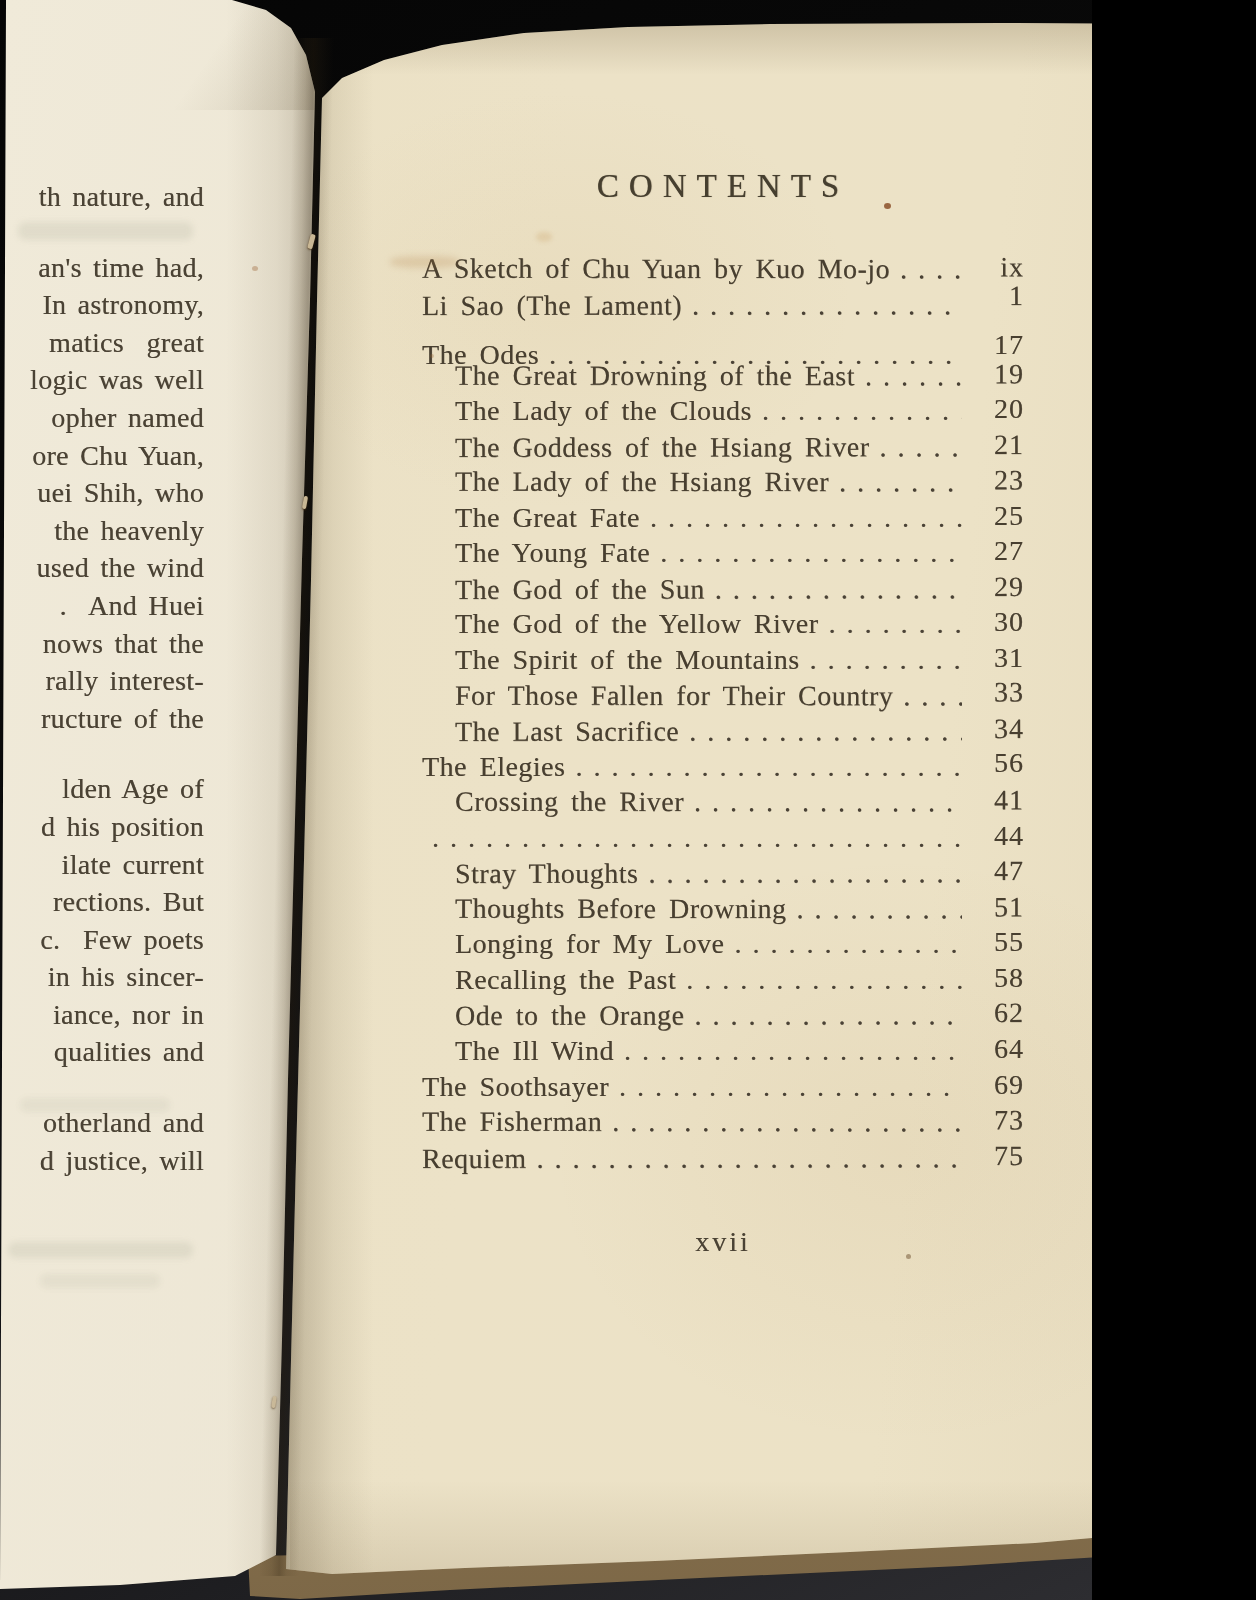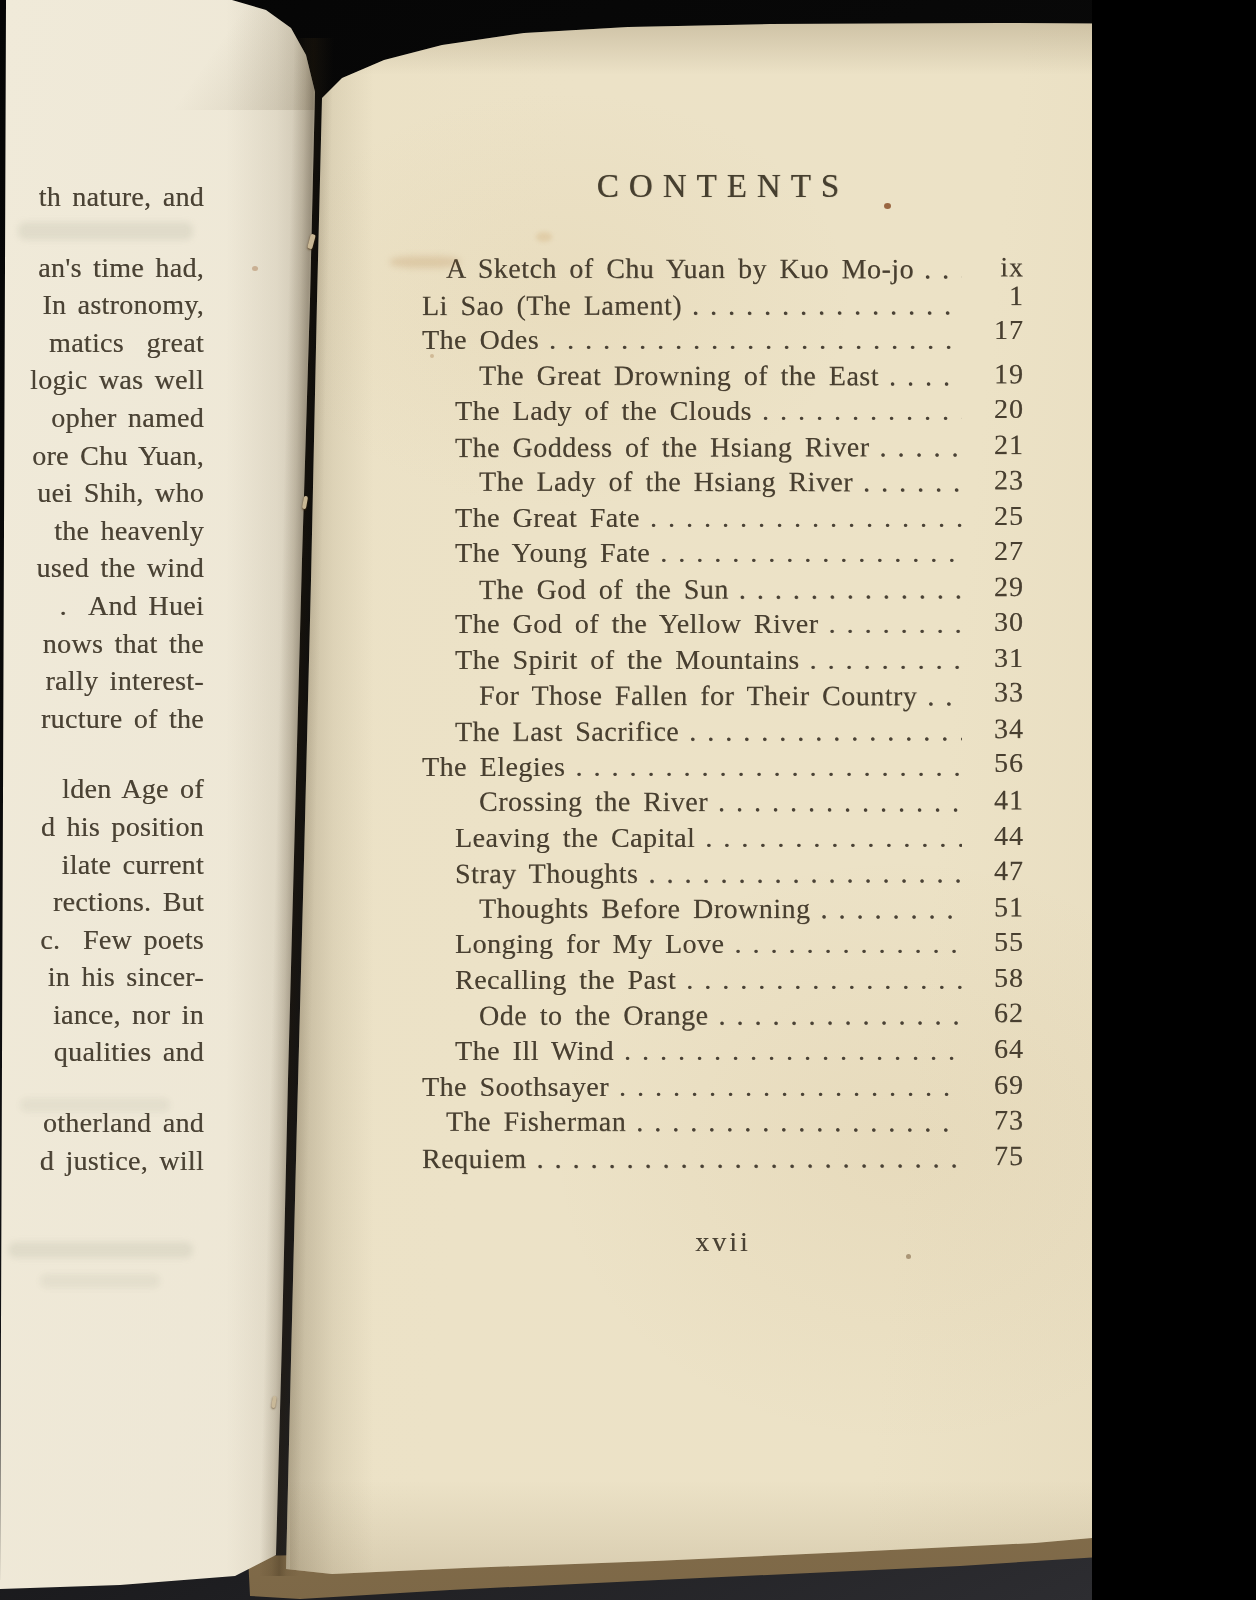--- a/index.html
+++ b/index.html
@@ -54,24 +54,24 @@
     text-shadow:0.4px 0.4px 0.7px rgba(55,45,30,0.6);}
   .toc{position:absolute;left:422px;top:252px;width:602px;color:#483f30;
     text-shadow:0.3px 0.3px 0.6px rgba(60,50,35,0.5);}
   .toc-row{display:flex;align-items:baseline;height:35.55px;line-height:33px;font-size:28px;}
   .toc-row .label{white-space:nowrap;letter-spacing:0.5px;word-spacing:5px;}
   .toc-row.indent .label{padding-left:33px;}
   .toc-row .leader{flex:1;overflow:hidden;white-space:nowrap;letter-spacing:2px;margin:0 4px 0 10px;color:#4a4236;}
   .toc-row .leader::before{content:". . . . . . . . . . . . . . . . . . . . . . . . . . . . . . . . . . . . . . . .";}
   .toc-row .num{width:58px;text-align:right;letter-spacing:1px;transform:translateY(-2px);}
   .toc-row:nth-child(2) .num{transform:translateY(-9px);}
-  .toc-row:nth-child(3) .num{transform:translateY(-10px);}
+  .toc-row:nth-child(3) .num{transform:translateY(-10px);margin-top:15px;}
   .toc-row:nth-child(13) .num{transform:translateY(-4px);}
   .toc-row:nth-child(15) .num{transform:translateY(-4px);}
-  .toc-row:nth-child(3n+1){transform:rotate(0.07deg);margin-left:24px;}
+  .toc-row:nth-child(3n+1){transform:rotate(0.07deg);}
   .toc-row:nth-child(4n+2){transform:rotate(-0.09deg) translateY(0.5px);}
   .rp-folio{position:absolute;left:422px;top:1226px;width:602px;text-align:center;
     font-size:28px;letter-spacing:3px;color:#4a4234;text-shadow:0.3px 0.3px 0.6px rgba(60,50,35,0.5);}
 
   
   .spot{position:absolute;border-radius:50%;}
   .speck{position:absolute;width:2px;height:2px;border-radius:50%;background:rgba(230,230,225,0.30);}
 </style>
 </head>
 <body>
@@ -199,21 +199,20 @@
     <span class="label">The Elegies</span>
     <span class="leader"></span>
     <span class="num">56</span>
   </div>
         <div class="toc-row indent">
     <span class="label">Crossing the River</span>
     <span class="leader"></span>
     <span class="num">41</span>
   </div>
         <div class="toc-row indent">
-    <span class="label">Leaving the Capital</span>
     <span class="leader"></span>
     <span class="num">44</span>
   </div>
         <div class="toc-row indent">
     <span class="label">Stray Thoughts</span>
     <span class="leader"></span>
     <span class="num">47</span>
   </div>
         <div class="toc-row indent">
     <span class="label">Thoughts Before Drowning</span>

